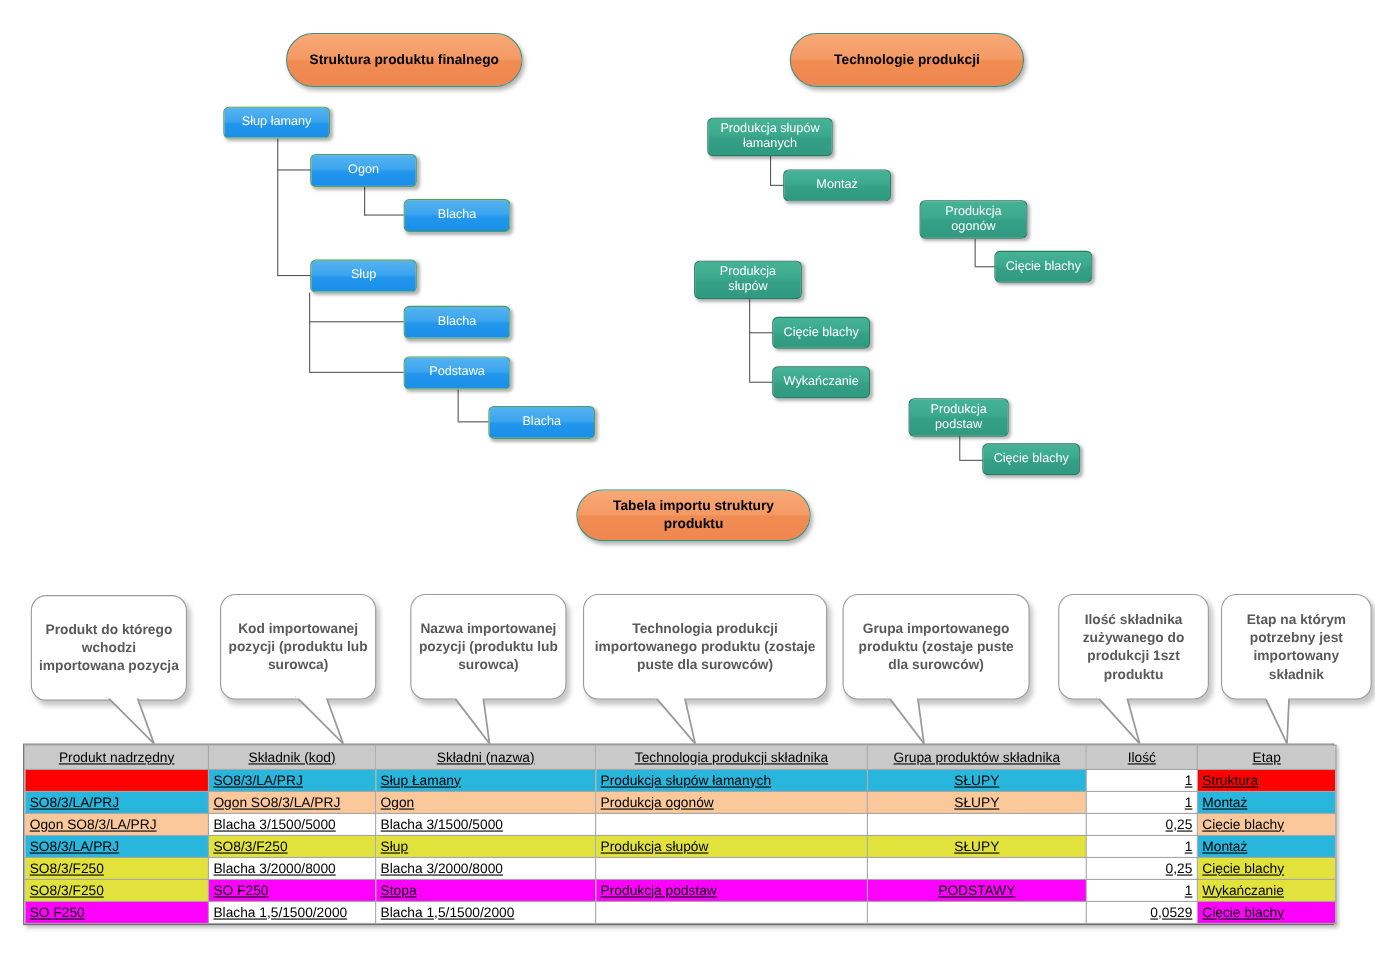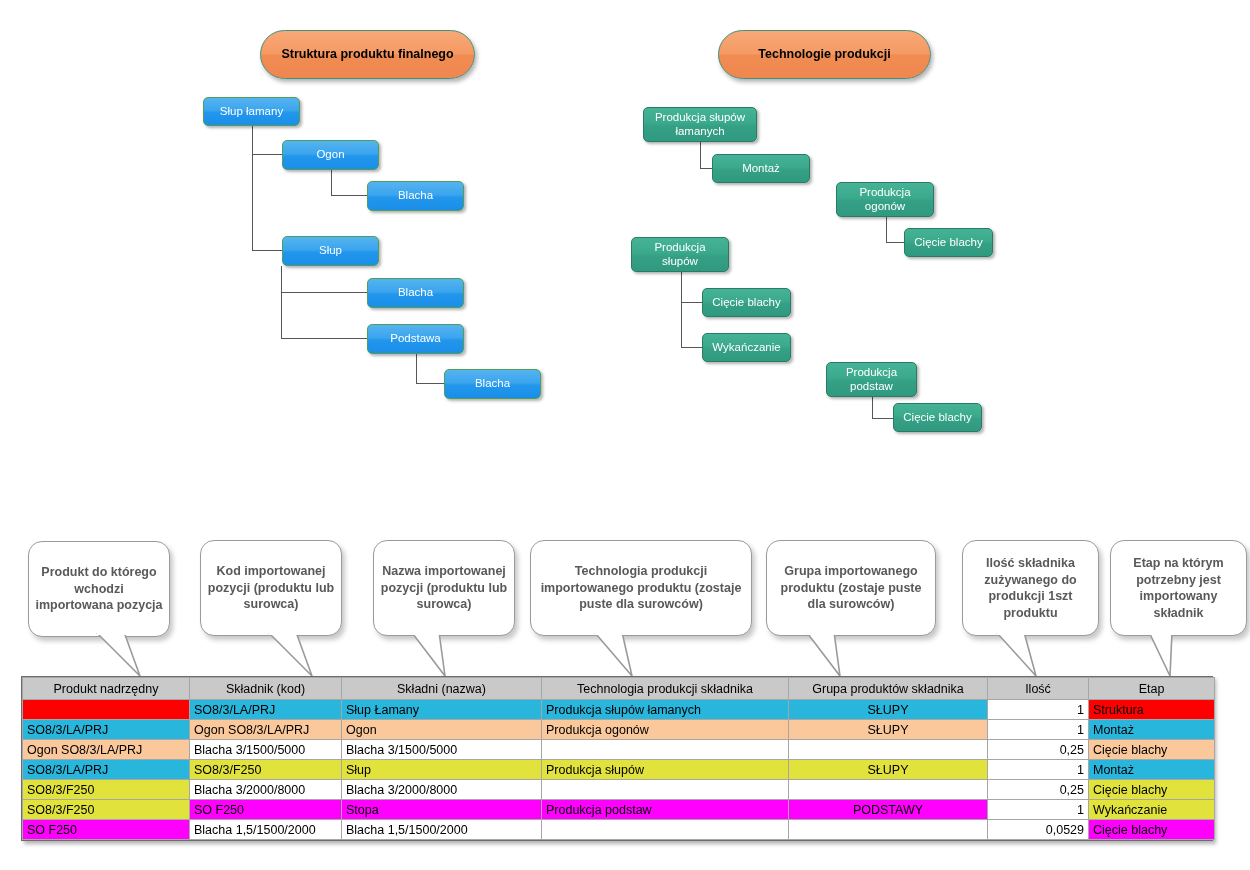--- a/index.html
+++ b/index.html
@@ -63,21 +63,21 @@
   .tail{position:absolute;}
   .tail svg{display:block;overflow:visible;}
 
   
   .tablewrap{
     position:absolute;left:21px;top:676px;width:1192px;
     border:1px solid #6d6d6d;
     box-shadow:3px 3px 4px rgba(0,0,0,.30);
     background:#fff;box-sizing:border-box;
   }
-  table.grid{border-collapse:collapse;width:100%;table-layout:fixed;}
+  table.grid{border-collapse:collapse;width:100%;table-layout:fixed;text-decoration:underline;}
   table.grid td,table.grid th{
     border:1px solid #a6a6a6;
     font-size:12.5px;font-weight:normal;color:#000;
     padding:1px 4px;height:20px;box-sizing:border-box;
     overflow:hidden;white-space:nowrap;
   }
   table.grid thead th{
     background:#c9c9c9;text-align:center;border-color:#a6a6a6;
     font-weight:normal;height:22px;
   }
@@ -170,20 +170,23 @@
   <div class="nodeteal" style="left:702px;top:333px;width:89px;height:29px;">
     <span>Wykańczanie</span>
   </div>
   <div class="nodeteal" style="left:826px;top:362px;width:91px;height:35px;">
     <span>Produkcja podstaw</span>
   </div>
   <div class="nodeteal" style="left:893px;top:403px;width:89px;height:29px;">
     <span>Cięcie blachy</span>
   </div>
 
+  <div class="capsule" style="left:524px;top:445px;width:213px;height:47px;">
+    <span>Tabela importu struktury produktu</span>
+  </div>
 
   <div class="callout" style="left:28px;top:541px;width:142px;height:96px;align-items:center;">
     <span>Produkt do którego wchodzi importowana pozycja</span>
   </div>
   <div class="tail" style="left:96px;top:630px;">
     <svg width="48" height="48">
         <polygon points="2,4 28,2 44,46" fill="#ffffff" stroke="#9a9a9a" stroke-width="1.6"></polygon>
         <rect x="1" y="0" width="29" height="5" fill="#ffffff"></rect>
       </svg>
   </div>

